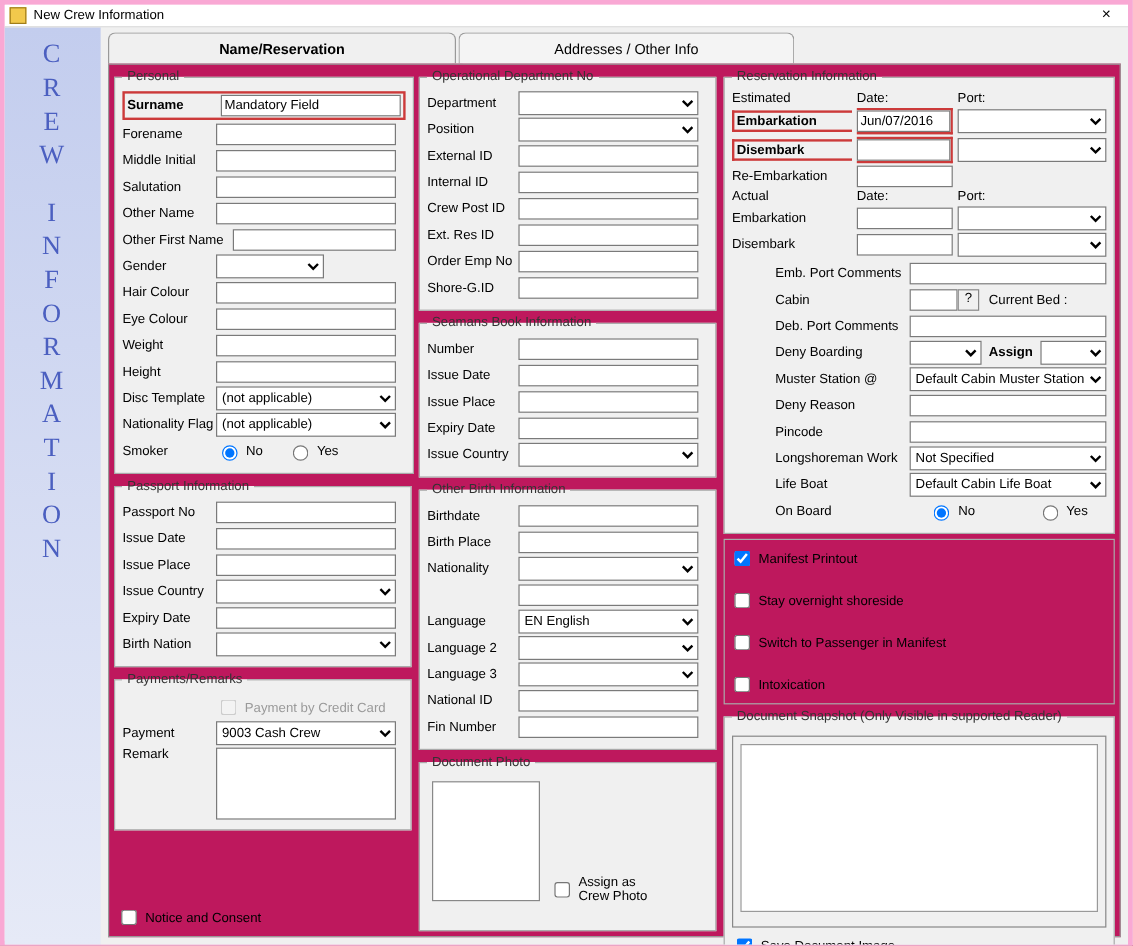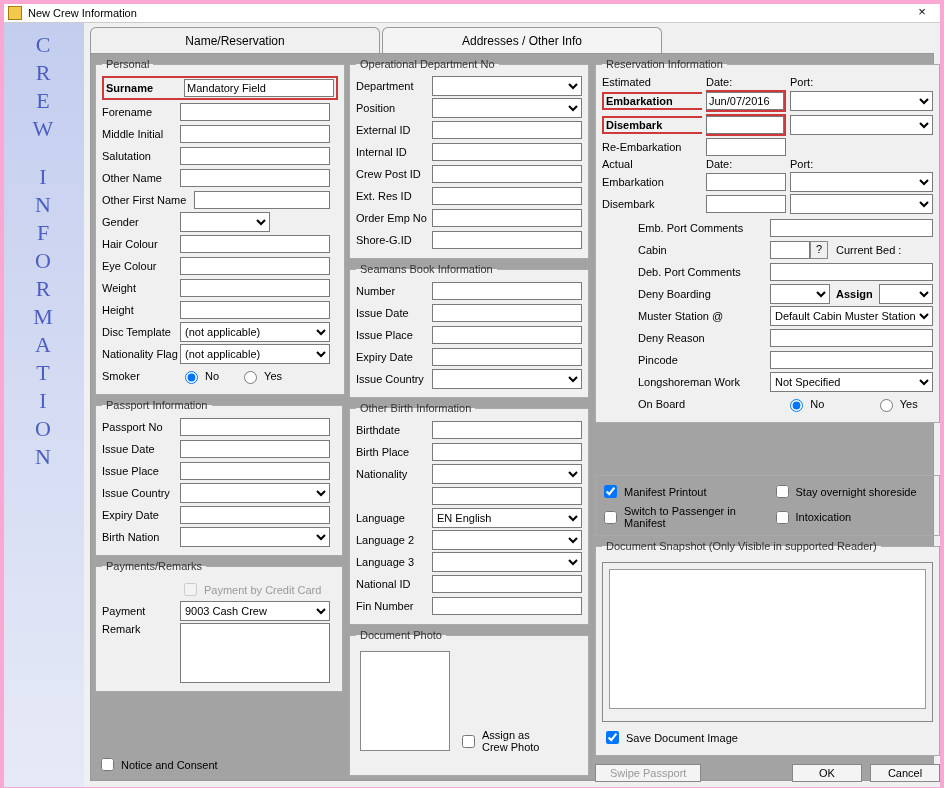--- a/index.html
+++ b/index.html
@@ -8,35 +8,35 @@
 .titlebar { height: 22px; background: #fff; border-bottom: 1px solid #ccc; display: flex; align-items: center; padding: 0 4px; }
 .titlebar .icon { width: 14px; height: 14px; background: #f2c94c; border: 1px solid #a07d1a; margin-right: 6px; }
 .titlebar .title { flex: 1; color: #000; }
 .titlebar .close { width: 28px; height: 18px; text-align: center; cursor: pointer; font-size: 13px; line-height: 16px; }
 .body { flex: 1; display: flex; background: #f0f0f0; }
 .sidebar { width: 80px; background: linear-gradient(to bottom, #c3cdee, #e6eaf7); display: flex; flex-direction: column; align-items: center; padding-top: 8px; }
 .sidebar span { font-family: Georgia, 'Times New Roman', serif; font-size: 22px; color: #4b5fc0; letter-spacing: 2px; margin: 1px 0; }
 .main { flex: 1; background: #f0f0f0; padding: 4px 6px 6px 6px; overflow: hidden; }
 .tabs { display: flex; height: 26px; }
 .tab { border: 1px solid #999; border-bottom: none; border-radius: 6px 6px 0 0; background: #f8f8f8; padding: 4px 10px; margin-right: 2px; font-size: 12px; cursor: pointer; display: flex; align-items: center; }
-.tab.active { font-weight: normal; background: #f0f0f0; }
+.tab.active { font-weight: bold; background: #f0f0f0; }
 .tab:not(.active) { background: #f4f4f4; }
 .tabwide { flex: 1; max-width: 290px; justify-content: center; }
 .tabwide2 { flex: 1; max-width: 280px; justify-content: center; }
-.content { border: 1px solid #999; height: 728px; background: #a3a3a3; padding: 4px; display: flex; gap: 6px; position: relative; }
+.content { border: 1px solid #999; height: 728px; background: #be185d; padding: 4px; display: flex; gap: 6px; position: relative; }
 .col { display: flex; flex-direction: column; gap: 4px; }
 .col1 { width: 248px; }
 .col2 { width: 248px; }
 .col3 { flex: 1; }
 fieldset { border: 1px solid #aaa; margin: 0; padding: 6px 6px 6px 6px; background: #f0f0f0; }
 legend { padding: 0 4px; font-size: 11px; color: #333; }
 .row { display: flex; align-items: center; margin-bottom: 2px; min-height: 20px; }
 .lbl { width: 78px; font-size: 11px; color: #000; }
 .lbl2 { width: 76px; font-size: 11px; color: #000; }
-.lblw { width: 132px; font-size: 11px; color: #000; margin-left: 36px; }
+.lblw { width: 112px; font-size: 11px; color: #000; margin-left: 36px; }
 input[type=text] { height: 18px; border: 1px solid #7a7a7a; background: #fff; padding: 0 2px; font-size: 11px; }
 select { height: 20px; border: 1px solid #7a7a7a; background: #fff; font-size: 11px; }
 .inp-s { width: 150px; }
 .inp-m { width: 150px; }
 .sel-s { width: 90px; }
 .bold { font-weight: bold; }
 .hl-red { border: 2px solid #cc3a3a; padding: 1px 2px; }
 .radio-row { display: flex; align-items: center; gap: 20px; }
 .radio-row label { display: flex; align-items: center; gap: 4px; }
 textarea { border: 1px solid #7a7a7a; font-size: 11px; resize: none; }
@@ -380,35 +380,39 @@
               </div>
             <div class="row">
                 <div class="lblw">Pincode</div>
                 <input type="text" style="flex: 1 1 0%;">
               </div>
             <div class="row">
                 <div class="lblw">Longshoreman Work</div>
                 <select style="flex:1"><option>Not Specified</option></select>
               </div>
             <div class="row">
+                <div class="lblw">Life Boat</div>
+                <select style="flex:1"><option>Default Cabin Life Boat</option></select>
+              </div>
+            <div class="row">
               <div class="lblw">On Board</div>
               <div class="radio-row" style="flex:1;justify-content:space-around;">
                 <label>
                     <input type="radio" name="ob" checked="" style="">
                     <span>No</span>
                   </label>
                 <label>
                     <input type="radio" name="ob" style="">
                     <span>Yes</span>
                   </label>
               </div>
             </div>
           </fieldset>
 
-          <div style="border:1px solid #aaa;padding:4px;display:grid;grid-template-columns:1fr 1fr;gap:0 8px;margin-top:48px;">
+          <div style="border:1px solid #aaa;padding:4px;display:grid;grid-template-columns:1fr;gap:12px 8px;">
             <div class="chkrow">
                 <input type="checkbox" checked="" style="">
                 <span>Manifest Printout</span>
               </div>
             <div class="chkrow">
                 <input type="checkbox" style="">
                 <span>Stay overnight shoreside</span>
               </div>
             <div class="chkrow">
                 <input type="checkbox" style="">

